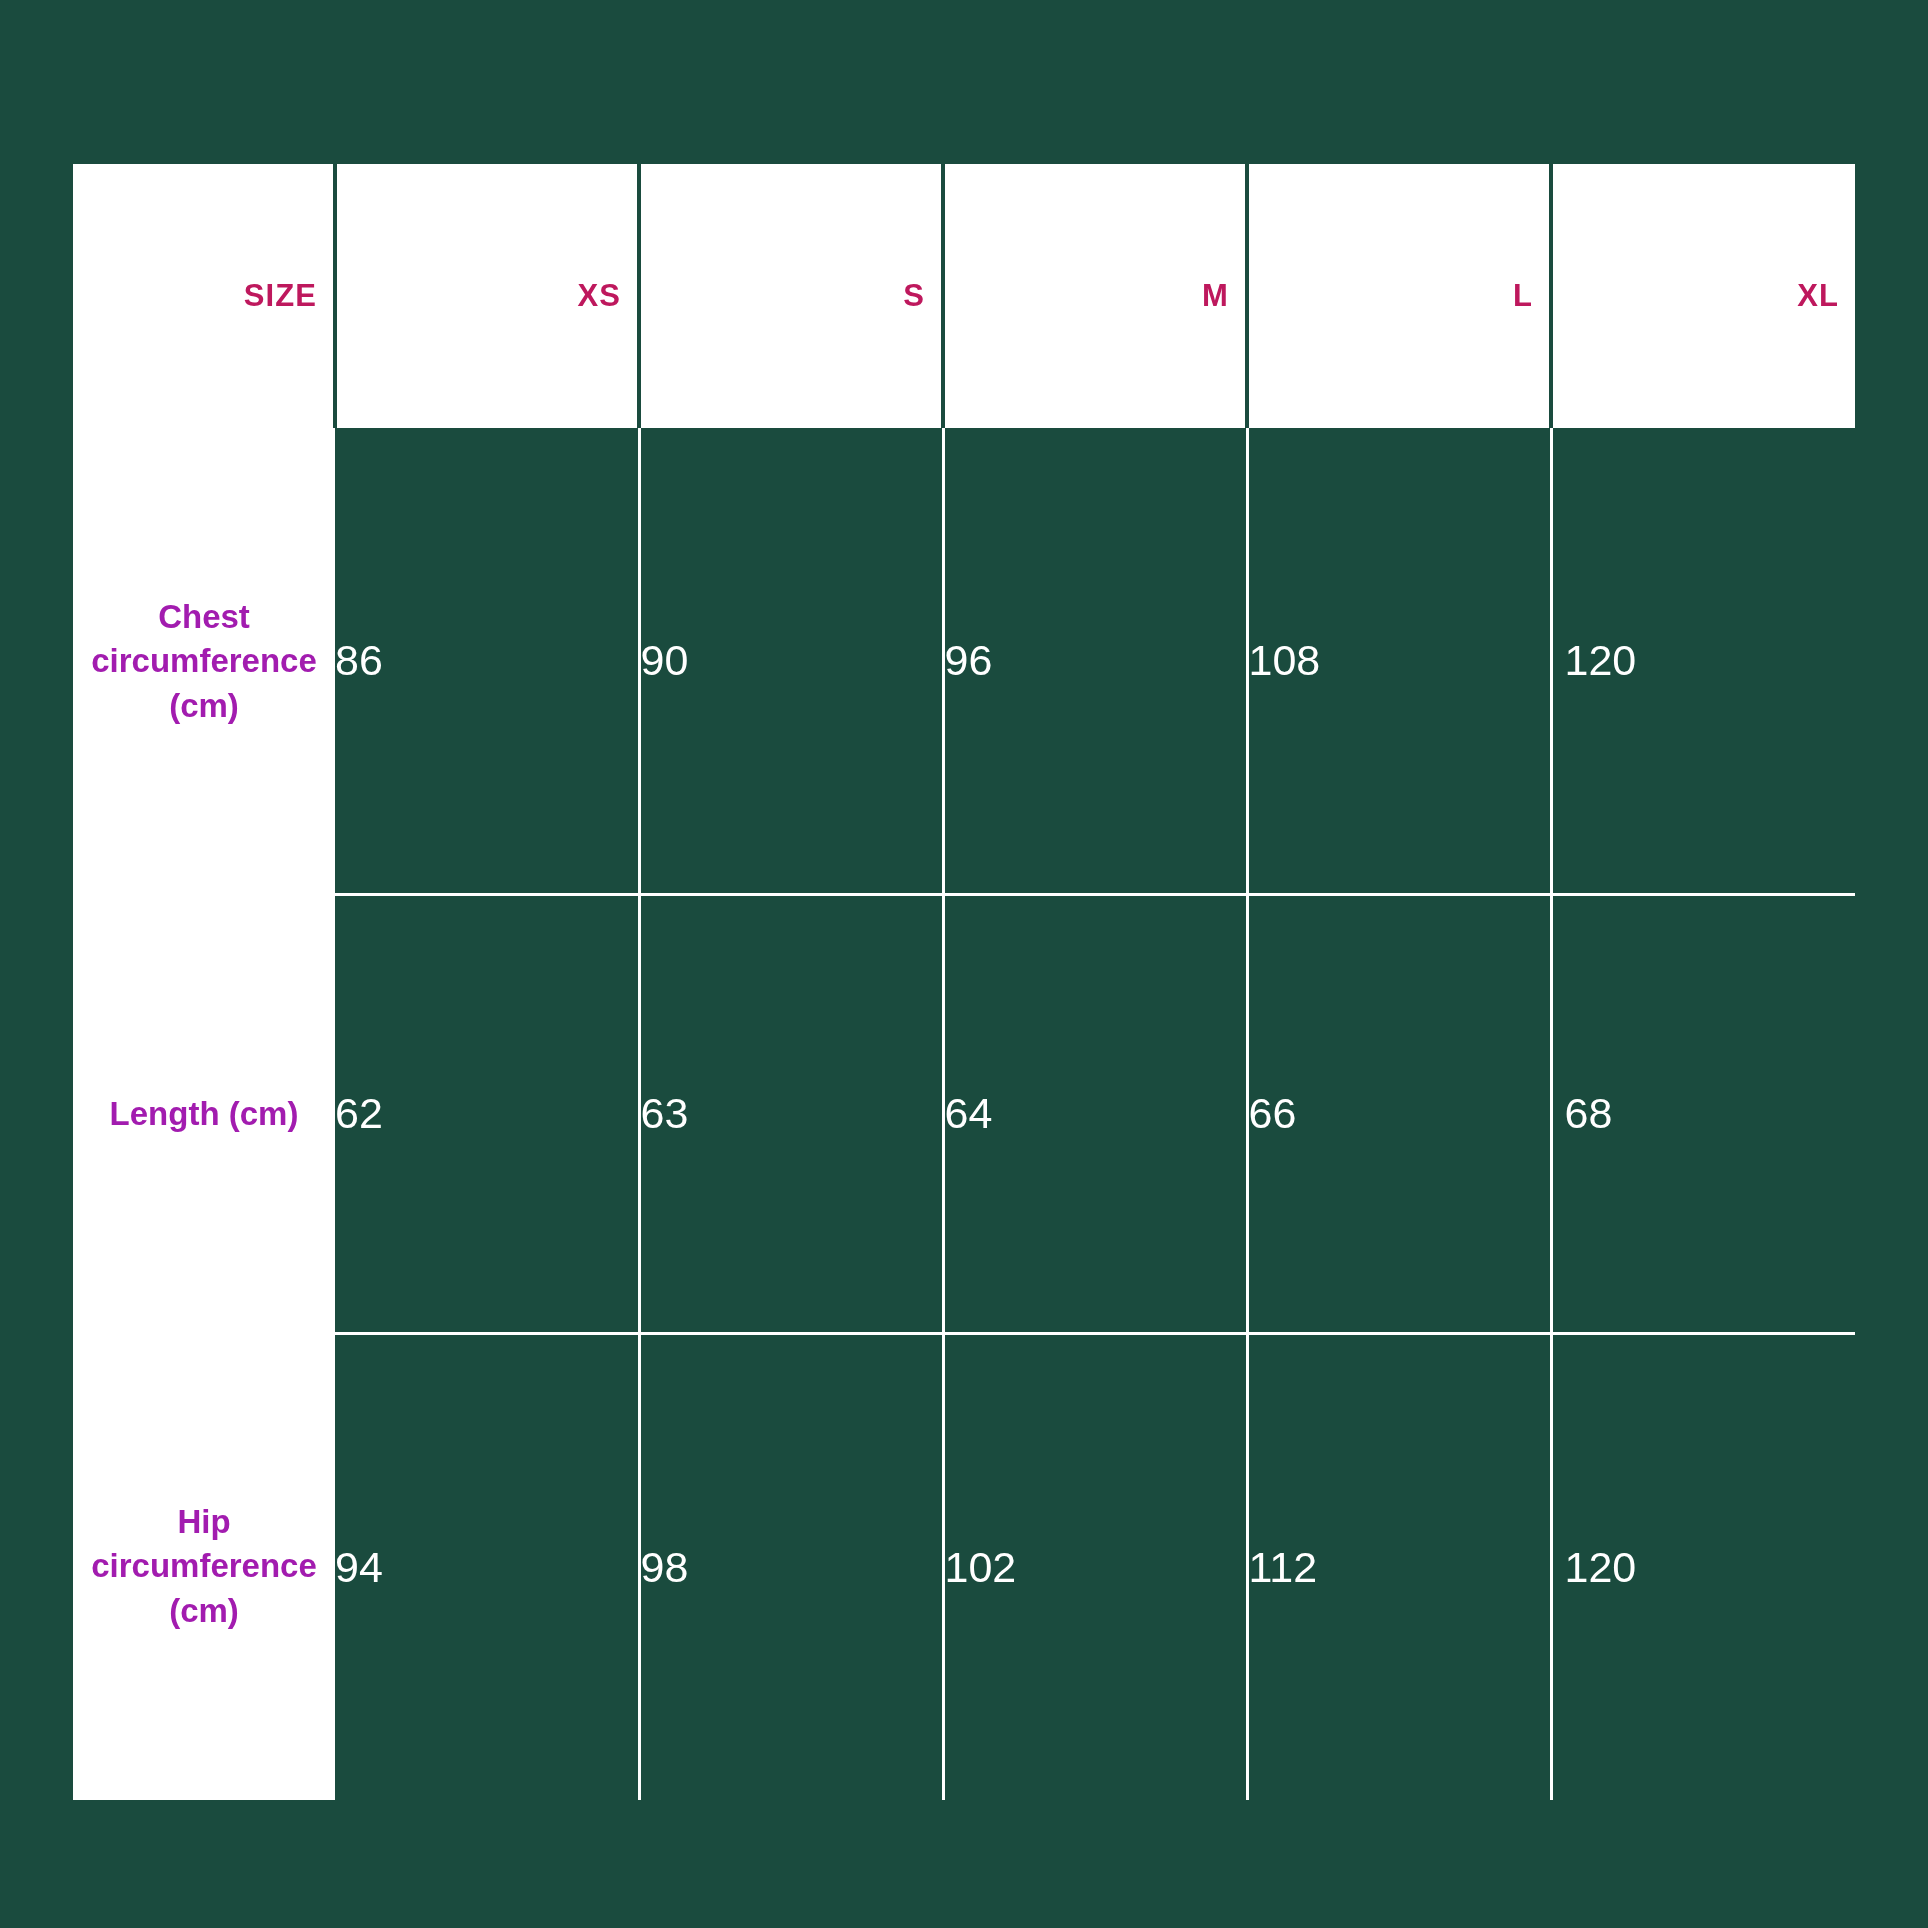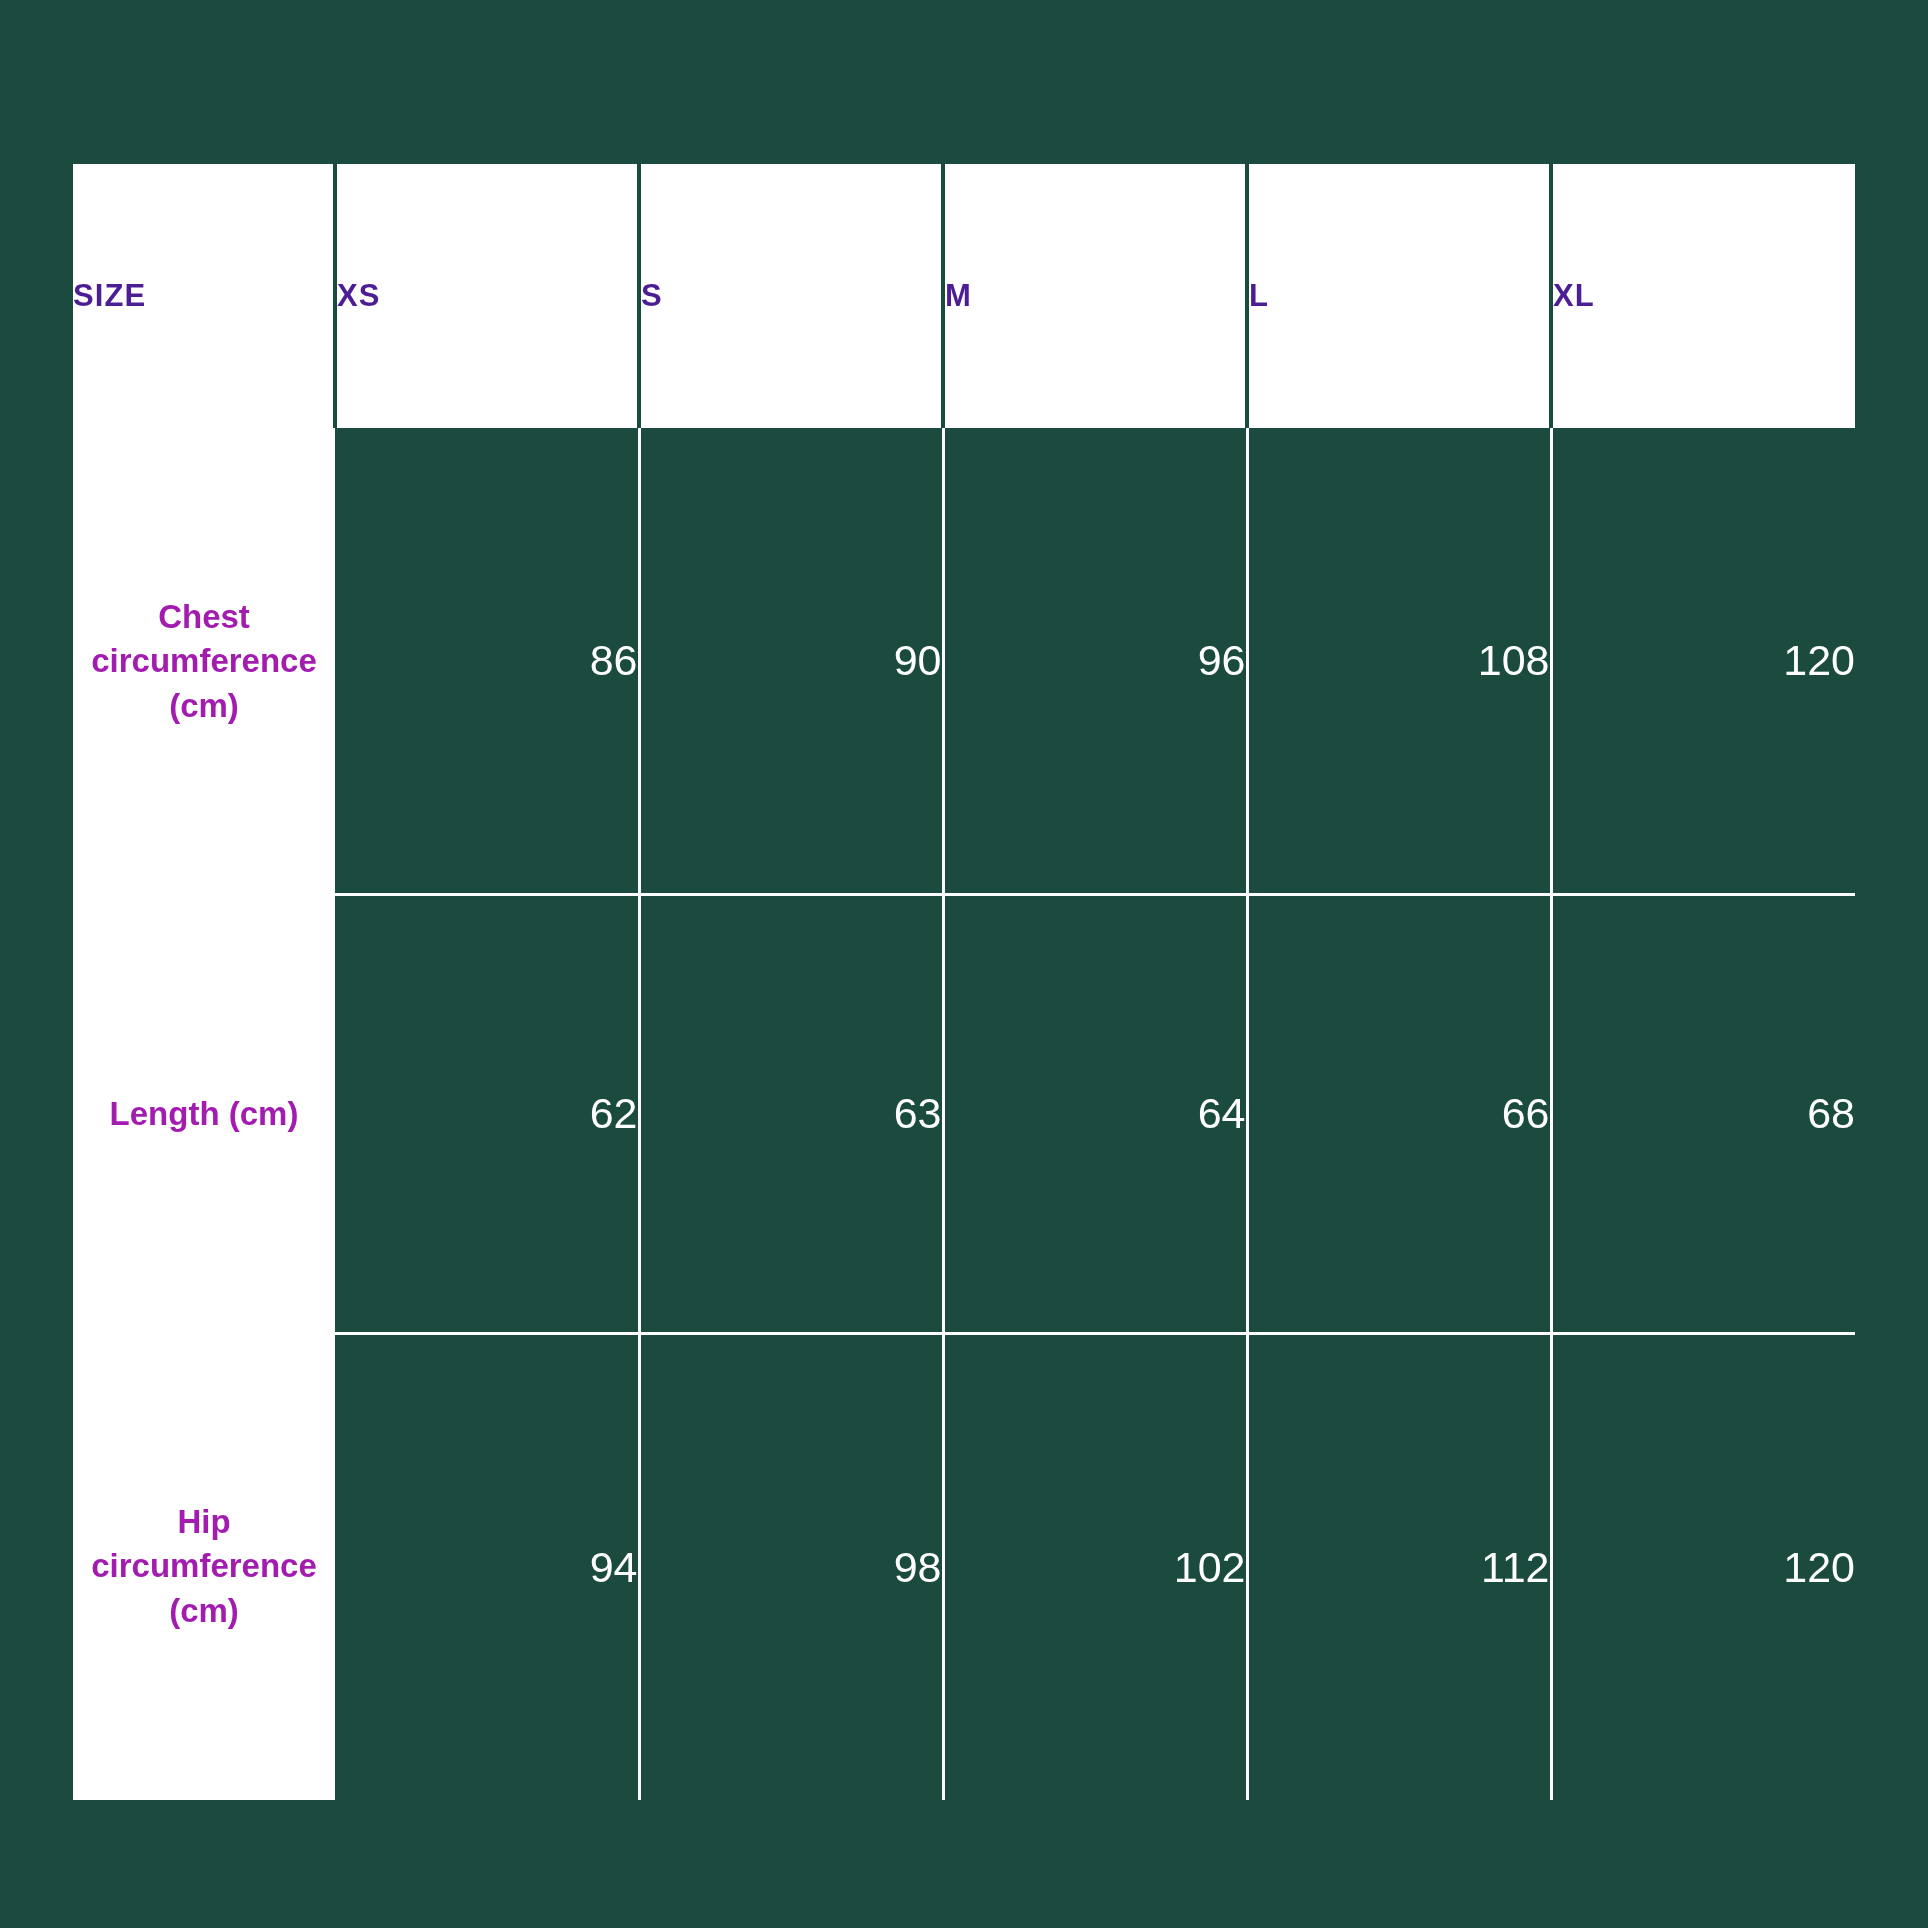--- a/index.html
+++ b/index.html
@@ -30,27 +30,27 @@
   }
 
   table.size-table col.c-label { width: 262px; }
   table.size-table col.c-data  { width: 304px; }
 
   
   thead tr { height: 264px; }
 
   th.hcell {
     background: #ffffff;
-    color: #4c1d95;
+    color: #be185d;
     font-size: 31px;
     font-weight: bold;
     letter-spacing: 1.1px;
-    text-align: left;
+    text-align: right;
     vertical-align: middle;
-    padding: 0;
+    padding: 16px;
     border: none;
     box-sizing: border-box;
   }
   th.hcell.size-head {
     border-right: 4.7px solid #1a4b3e;
   }
   th.hcell.sz {
     border-right: 4.7px solid #1a4b3e;
     margin-top: 40px;
   }
@@ -86,21 +86,21 @@
   td.rowlabel.wide .lbl {
     width: 282px;
     margin-left: -22.6px;
   }
 
   td.datacell {
     background: #1a4b3e;
     color: #ffffff;
     font-size: 43px;
     font-weight: 400;
-    text-align: right;
+    text-align: left;
     vertical-align: middle;
     padding: 0;
     box-sizing: border-box;
     border-right: 3.8px solid #ffffff;
     border-bottom: 3.8px solid #ffffff;
   }
   td.datacell.last { border-right: none; padding-left: 12px; }
   tbody tr:last-child td.datacell { border-bottom: none; }
   tbody tr:first-child td.datacell { border-top: none; }
 </style>

